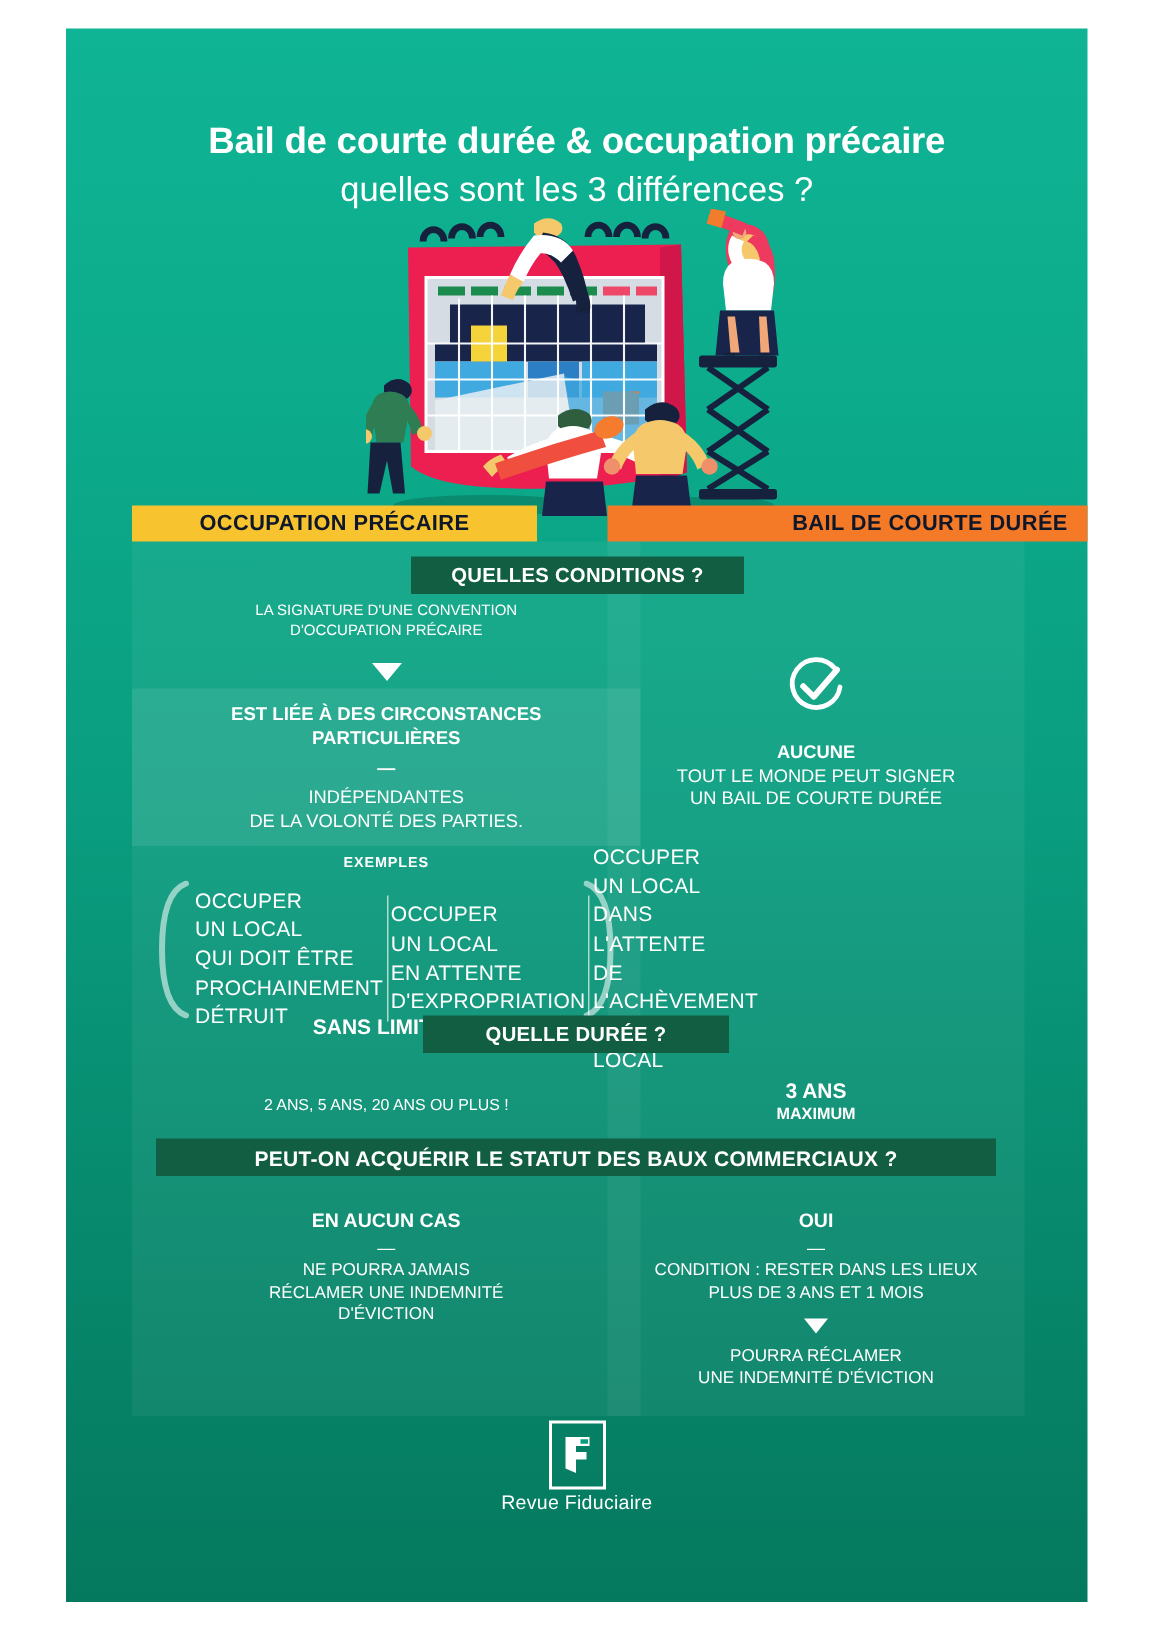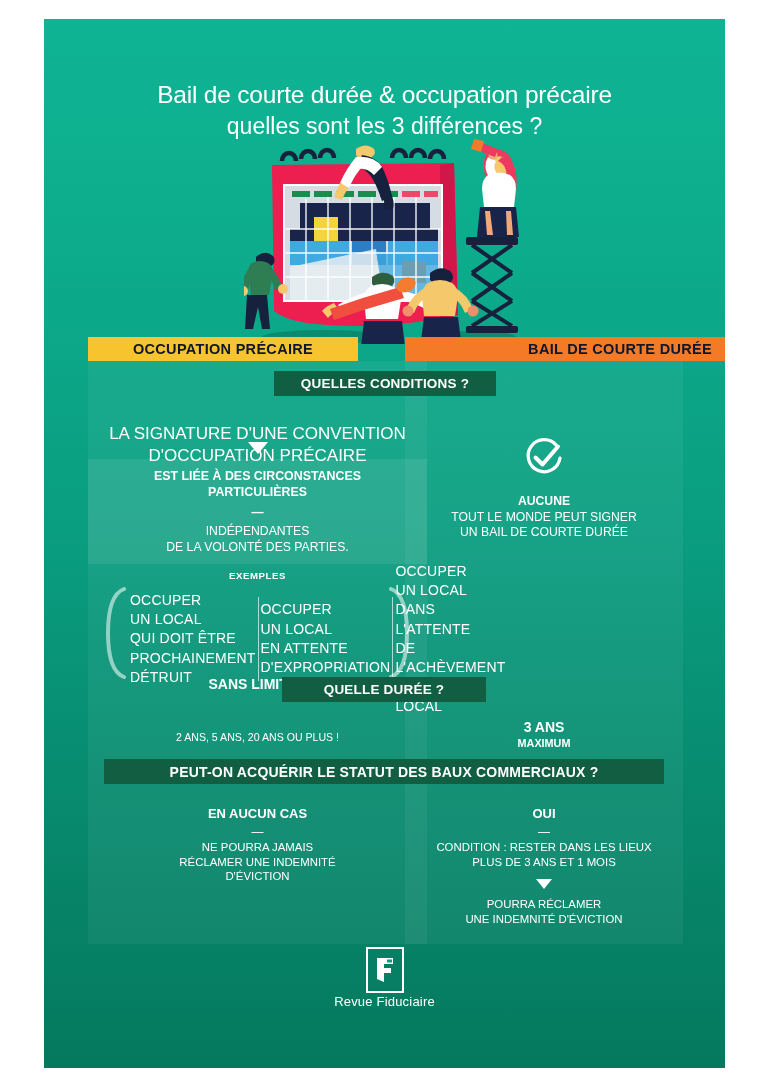--- a/index.html
+++ b/index.html
@@ -14,21 +14,21 @@
   
   .poster{
     position:absolute;left:44px;top:19px;width:681px;height:1049px;
     background:linear-gradient(180deg,#0FB494 0%,#0CAC8C 22%,#0A9E80 48%,#07896D 76%,#05795E 100%);
     overflow:hidden;
   }
 
   
   .title-wrap{position:absolute;left:0;top:62px;width:681px;text-align:center;}
   .title-1{
-    font-size:24.5px;font-weight:normal;color:#ffffff;letter-spacing:-0.2px;
+    font-size:24.5px;font-weight:bold;color:#ffffff;letter-spacing:-0.2px;
     line-height:1.15;
   }
   .title-2{
     font-size:23px;font-weight:normal;color:#ffffff;margin-top:4px;
     line-height:1.15;
   }
 
   
   .illo{position:absolute;left:200px;top:120px;width:290px;height:205px;}
 
@@ -55,21 +55,21 @@
   }
   .banner-conditions{left:230px;top:352px;width:222px;}
   .banner-duree{left:238px;top:658px;width:204px;}
   .banner-statut{left:60px;top:740px;width:560px;font-size:14px;}
 
   
   .txt{position:absolute;text-align:center;color:#ffffff;line-height:1.28;}
   .b{font-weight:bold;}
 
   
-  .lc1{left:44px;top:404px;width:339px;font-size:17px;}
+  .lc1{left:44px;top:383px;width:339px;font-size:10px;}
   
   .arrow{
     width:0;height:0;border-left:10px solid transparent;border-right:10px solid transparent;
     border-top:12px solid #ffffff;margin:0 auto;
   }
   .arrow-sm{
     width:0;height:0;border-left:8px solid transparent;border-right:8px solid transparent;
     border-top:10px solid #ffffff;margin:0 auto;
   }
   .arrow-1{position:absolute;left:44px;top:423px;width:339px;}

